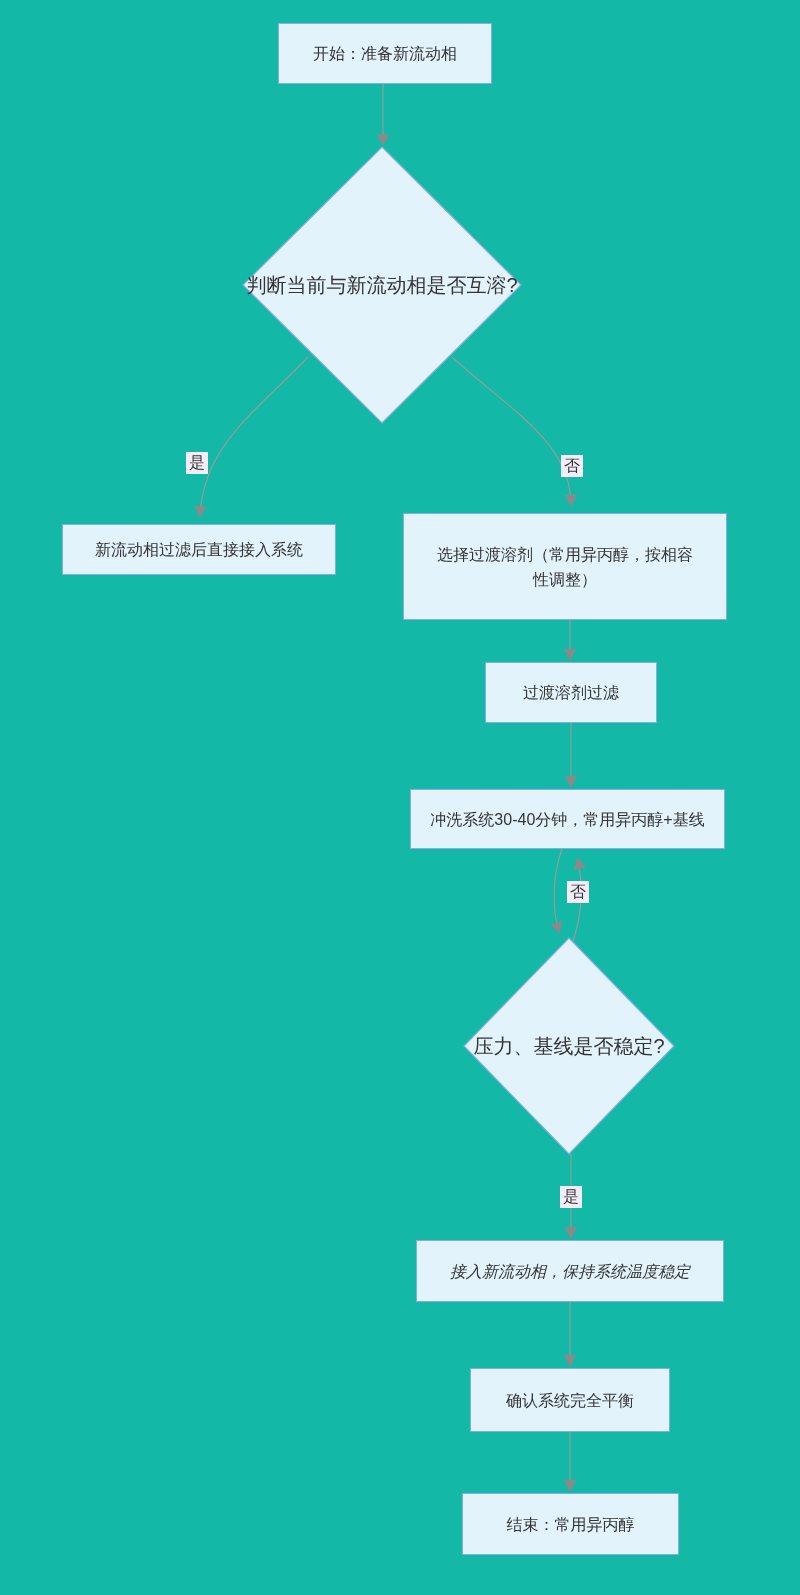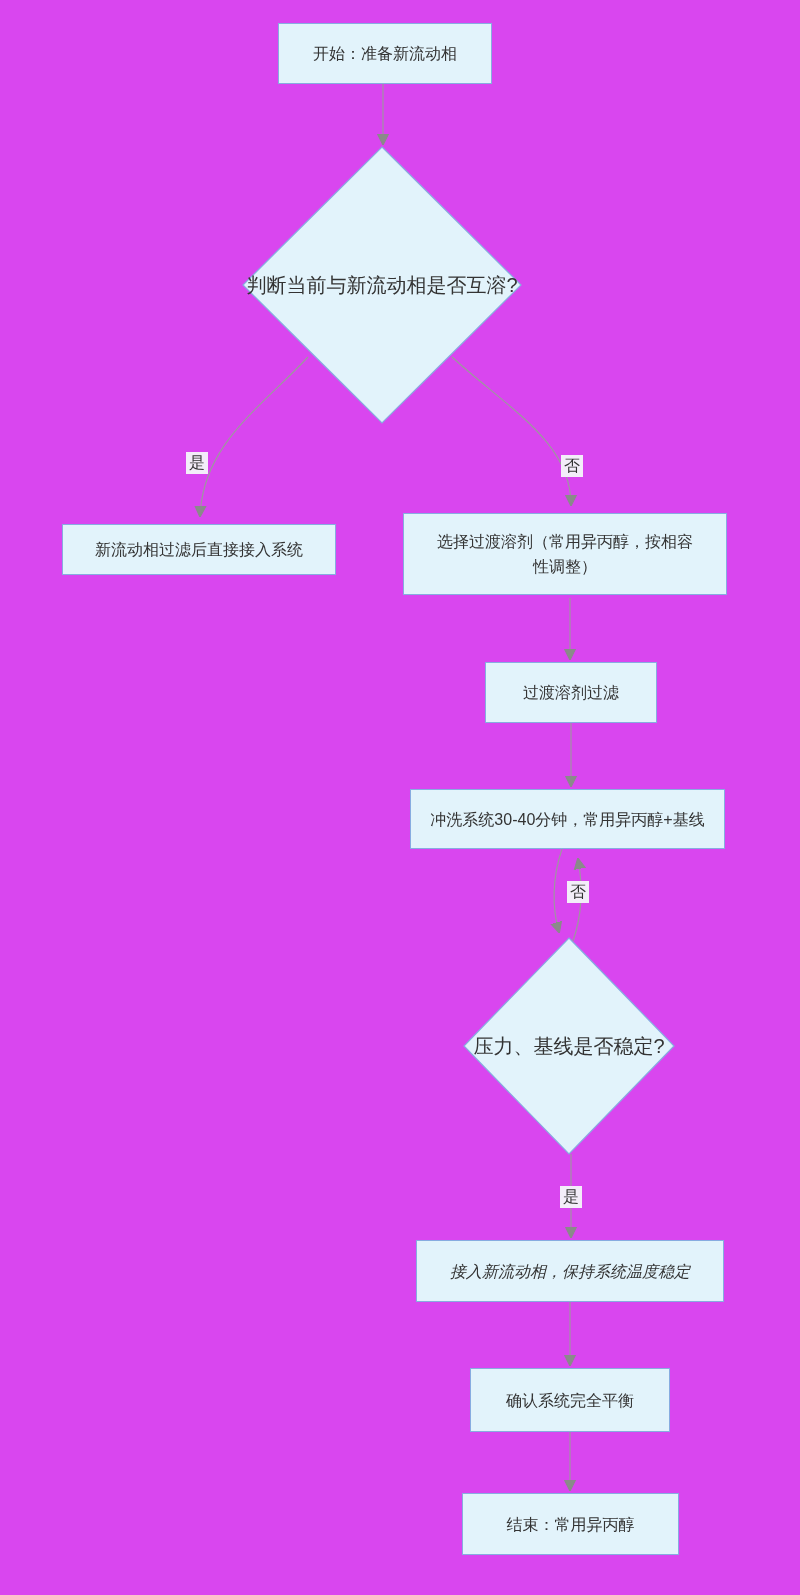--- a/index.html
+++ b/index.html
@@ -5,21 +5,21 @@
   html, body {
     margin: 0;
     padding: 0;
     background: #ffffff;
     font-family: "Liberation Sans", "DejaVu Sans", sans-serif;
   }
   .stage {
     position: relative;
     width: 800px;
     height: 1595px;
-    background: #d946ef;
+    background: #14b8a6;
     overflow: hidden;
     color: var(--text-color, #333);
   }
   .edges-svg {
     position: absolute;
     left: 0;
     top: 0;
     width: 800px;
     height: 1595px;
   }
@@ -68,21 +68,21 @@
     background: var(--label-bg, #f3edf9);
     color: var(--text-color, #333);
     font-size: 16px;
     line-height: 20px;
     padding: 1px 3px;
     white-space: nowrap;
   }
   
   #node-start      { left: 278px; top: 23px;   width: 214px; height: 61px; }
   #node-direct     { left: 62px;  top: 524px;  width: 274px; height: 51px; text-align: right; }
-  #node-transition { left: 403px; top: 513px;  width: 324px; height: 82px; padding: 0 28px; }
+  #node-transition { left: 403px; top: 513px;  width: 324px; height: 107px; padding: 0 28px; }
   #node-filter     { left: 485px; top: 662px;  width: 172px; height: 61px; }
   #node-flush      { left: 410px; top: 789px;  width: 315px; height: 60px; }
   #node-connect    { left: 416px; top: 1240px; width: 308px; height: 62px; font-style: italic; }
   #node-confirm    { left: 470px; top: 1368px; width: 200px; height: 64px; }
   #node-end        { left: 462px; top: 1493px; width: 217px; height: 62px; }
   #label-decision1 { left: 243px; top: 147px;  width: 278px; height: 276px; }
   #label-decision2 { left: 464px; top: 938px;  width: 210px; height: 216px; }
   #elabel-yes1 { left: 197px; top: 463px; }
   #elabel-no1  { left: 572px; top: 466px; }
   #elabel-no2  { left: 578px; top: 892px; }

